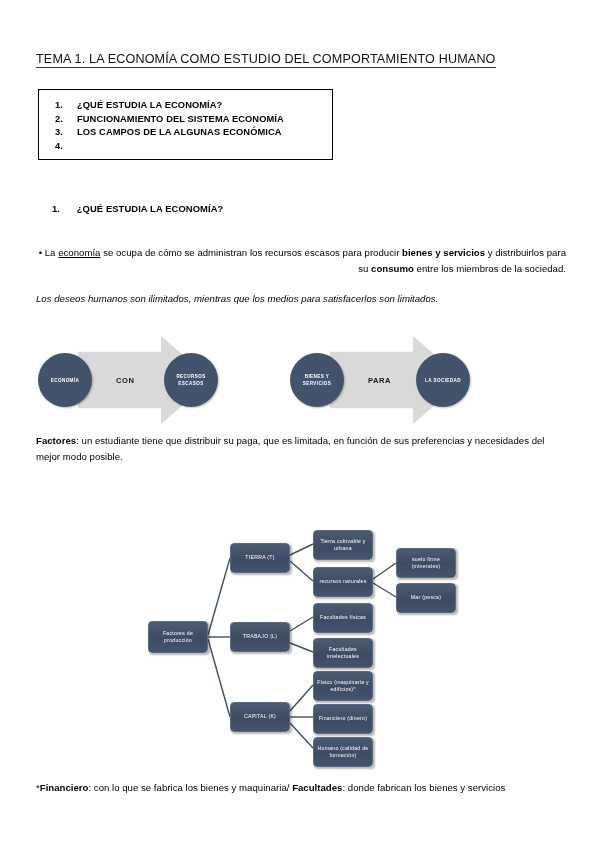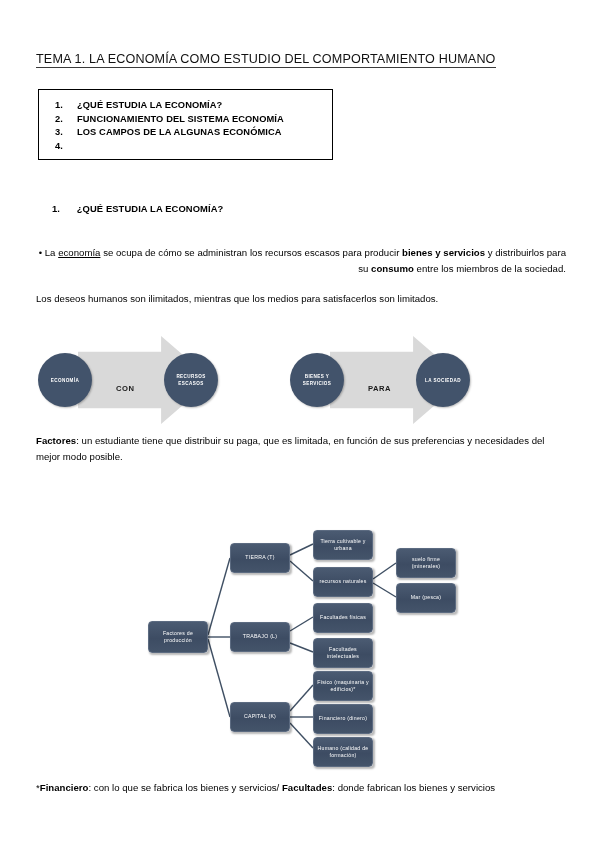--- a/index.html
+++ b/index.html
@@ -80,21 +80,21 @@
   
   .para {
     position: absolute;
     left: 36px;
     width: 530px;
     font-size: 9.6px;
     line-height: 15.5px;
     letter-spacing: 0.02px;
   }
   .p1 { top: 245px; text-align: right; }
-  .p2 { top: 291px; }
+  .p2 { top: 291px; font-style: italic; }
   .p3 { top: 433px; }
   .p4 { top: 479px; }
   .p5 { top: 780px; }
 
   .para b { font-weight: bold; }
   .para u { text-decoration: underline; }
 
   
   .process {
     position: absolute;
@@ -114,21 +114,20 @@
   .chev .chev-label {
     position: absolute;
     left: 38px;
     top: 50%;
     transform: translateY(-50%);
     font-size: 7.6px;
     font-weight: bold;
     letter-spacing: 0.5px;
     color: #1a1a1a;
     white-space: nowrap;
-    margin-top: 8px;
   }
   .node-circle {
     position: absolute;
     top: 17px;
     width: 54px;
     height: 54px;
     border-radius: 50%;
     background: #42536B;
     color: #ffffff;
     display: flex;
@@ -267,16 +266,16 @@
     <div class="tbox" style="left:183px; top:113px; width:60px; height:30px;">Facultades intelectuales</div>
     <div class="tbox" style="left:183px; top:146px; width:60px; height:30px;">Físico (maquinaria y edificios)*</div>
     <div class="tbox" style="left:183px; top:179px; width:60px; height:30px;">Financiero (dinero)</div>
     <div class="tbox" style="left:183px; top:212px; width:60px; height:30px;">Humano (calidad de formación)</div>
 
     <div class="tbox" style="left:266px; top:23px; width:60px; height:30px;">suelo firme (minerales)</div>
     <div class="tbox" style="left:266px; top:58px; width:60px; height:30px;">Mar (pesca)</div>
   </div>
 
   <div class="para p5">
-    <span>*</span><b>Financiero</b><span>: con lo que se fabrica los bienes y servicios/ </span><b>Facultades</b><span>: donde fabrican los bienes y servicios</span>
+    <span>*</span><b>Financiero</b><span>: con lo que se fabrica los bienes y maquinaria/ </span><b>Facultades</b><span>: donde fabrican los bienes y servicios</span>
   </div>
 
 </div>
 
 </body></html>

